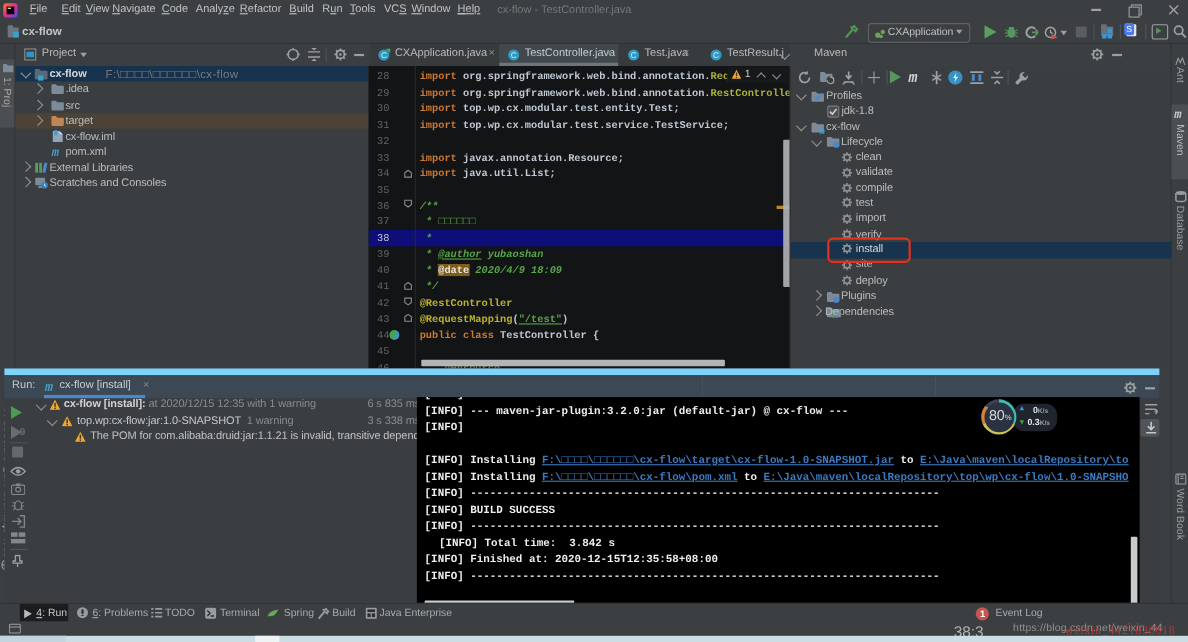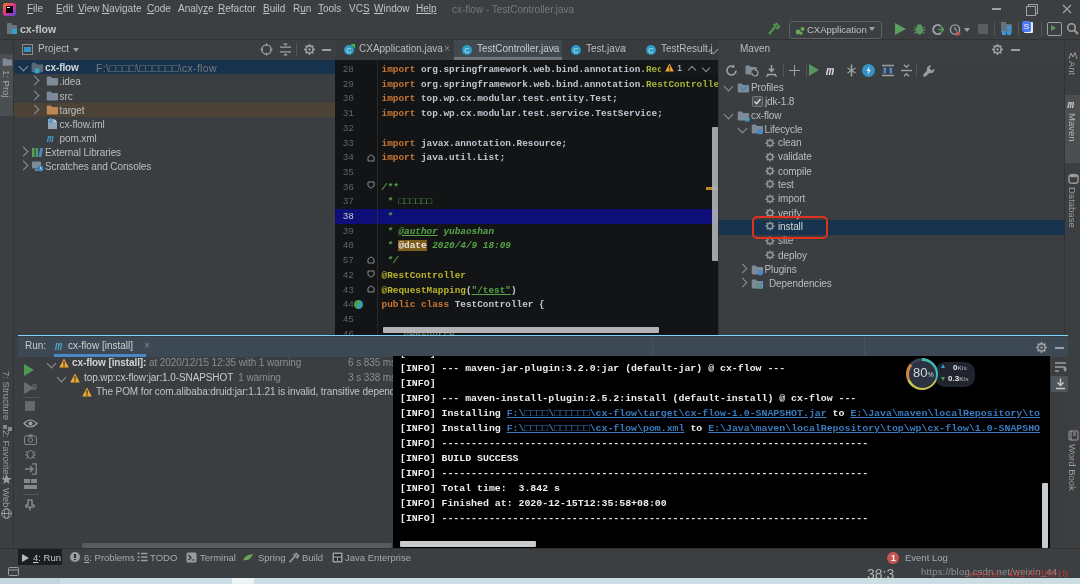--- a/index.html
+++ b/index.html
@@ -322,21 +322,21 @@
     <div class="num" style="left:-3px;top:46.1px;">31</div>
     <div class="num" style="left:-3px;top:60.8px;">32</div>
     <div class="num" style="left:-3px;top:75.5px;">33</div>
     <div class="num" style="left:-3px;top:90.2px;">34</div>
     <div class="num" style="left:-3px;top:104.9px;">35</div>
     <div class="num" style="left:-3px;top:119.6px;">36</div>
     <div class="num" style="left:-3px;top:134.3px;">37</div>
     <div class="num" style="left:-3px;top:149px;color:#c8cacc;">38</div>
     <div class="num" style="left:-3px;top:163.7px;">39</div>
     <div class="num" style="left:-3px;top:178.4px;">40</div>
-    <div class="num" style="left:-3px;top:193.1px;">57</div>
+    <div class="num" style="left:-3px;top:193.1px;">41</div>
     <div class="num" style="left:-3px;top:207.8px;">42</div>
     <div class="num" style="left:-3px;top:222.5px;">43</div>
     <div class="num" style="left:-3px;top:237.2px;">44</div>
     <div class="num" style="left:-3px;top:251.9px;">45</div>
     <div class="num" style="left:-3px;top:266.6px;">46</div>
 
     <div class="cline" style="left:46.5px;top:2px;"><span class="kw">import</span> org.springframework.web.bind.annotation.<span class="ann">RequestMa</span></div>
     <div class="cline" style="left:46.5px;top:16.7px;"><span class="kw">import</span> org.springframework.web.bind.annotation.<span class="ann">RestControlle</span></div>
     <div class="cline" style="left:46.5px;top:31.4px;"><span class="kw">import</span> top.wp.cx.modular.test.entity.Test;</div>
     <div class="cline" style="left:46.5px;top:46.1px;"><span class="kw">import</span> top.wp.cx.modular.test.service.TestService;</div>
@@ -500,26 +500,26 @@
         <use href="#folder"></use>
         <circle cx="9" cy="8.6" r="2.8" fill="#4a88c7"></circle>
       </svg>
     <div class="trow" style="left:45.5px;top:202.6px;">Plugins</div>
     <div class="chev r" style="left:19.5px;top:219px;"></div>
     <svg class="abs" style="left:31.5px;top:217.8px;" width="13" height="12" viewBox="0 0 12.5 12">
         <use href="#folder"></use>
         <rect x="5.5" y="6" width="2" height="5" fill="#57965c"></rect>
         <rect x="8.5" y="4.5" width="2" height="6.5" fill="#4a88c7"></rect>
       </svg>
-    <div class="trow" style="left:50px;top:216.8px;text-align:center;">Dependencies</div>
+    <div class="trow" style="left:31px;top:216.8px;text-align:center;">Dependencies</div>
 
     <div class="abs" style="left:33px;top:156px;width:72px;height:19px;border:2.6px solid #e0321f;border-radius:5px;"></div>
   </div>
 
-  <div class="abs" id="runpanel" style="left:18px;top:335px;width:1050px;height:213px;background:#3b3e41;border-top:1px solid #7dd3fc;box-sizing:border-box;">
+  <div class="abs" id="runpanel" style="left:4px;top:335px;width:1050px;height:213px;background:#3b3e41;border-top:6px solid #7dd3fc;box-sizing:border-box;">
 
     <div class="abs" style="left:0;top:1px;width:1050px;height:20px;background:#3c4854;">
       <div class="abs" style="left:634px;top:0;width:1px;height:20px;background:#46525e;"></div>
       <div class="abs" style="left:846px;top:0;width:1px;height:20px;background:#46525e;"></div>
       <div class="abs ui" style="left:7px;top:3px;color:#c7c9cb;">Run:</div>
       <svg class="abs" style="left:36px;top:2px;" width="14" height="14" viewBox="0 0 14 14">
           <text x="1" y="11" font-size="12" font-weight="bold" font-style="italic" fill="#4a9ebd" font-family="Liberation Mono">m</text>
         </svg>
       <div class="abs ui" style="left:50px;top:3px;color:#ccced0;">cx-flow [install]</div>
       <div class="abs ui" style="left:126px;top:3px;color:#85888a;">×</div>
@@ -576,27 +576,26 @@
         <use href="#warn"></use>
       </svg>
     <div class="trow" style="left:78px;top:49px;color:#c0c2c4;">The POM for com.alibaba:druid:jar:1.1.21 is invalid, transitive dependenci</div>
 
     <div class="abs" style="left:64px;top:207px;width:310px;height:5px;background:#595c5e;border-radius:2px;"></div>
 
     <div class="abs" id="console" style="left:375px;top:20px;width:657px;height:192px;background:#000;overflow:hidden;">
       <div class="con" style="top:-9.2px;">[INFO]</div>
       <div class="con" style="top:5.6px;">[INFO] --- maven-jar-plugin:3.2.0:jar (default-jar) @ cx-flow ---</div>
       <div class="con" style="top:20.6px;">[INFO]</div>
-      <div class="con" style="top:35.6px;">[INFO] --- maven-install-plugin:2.5.2:install (default-install) @ cx-flow ---</div>
       <div class="con" style="top:50.6px;">[INFO] Installing <span class="lnk">F:\□□□□\□□□□□□\cx-flow\target\cx-flow-1.0-SNAPSHOT.jar</span> to <span class="lnk">E:\Java\maven\localRepository\to</span></div>
       <div class="con" style="top:65.6px;">[INFO] Installing <span class="lnk">F:\□□□□\□□□□□□\cx-flow\pom.xml</span> to <span class="lnk">E:\Java\maven\localRepository\top\wp\cx-flow\1.0-SNAPSHO</span></div>
       <div class="con" style="top:80.6px;">[INFO] ------------------------------------------------------------------------</div>
       <div class="con" style="top:95.6px;">[INFO] BUILD SUCCESS</div>
       <div class="con" style="top:110.6px;">[INFO] ------------------------------------------------------------------------</div>
-      <div class="con" style="top:125.6px;">[INFO] Total time:  3.842 s</div>
+      <div class="con" style="top:125.6px;margin-left:13px;">[INFO] Total time:  3.842 s</div>
       <div class="con" style="top:140.6px;">[INFO] Finished at: 2020-12-15T12:35:58+08:00</div>
       <div class="con" style="top:155.6px;">[INFO] ------------------------------------------------------------------------</div>
 
       <div class="abs" style="left:542px;top:6px;width:40px;height:25px;background:#20242e;border-radius:10px;"></div>
       <div class="abs" style="left:548px;top:8px;width:0;height:0;border-left:2.5px solid transparent;border-right:2.5px solid transparent;border-bottom:4.5px solid #3a96d4;"></div>
       <div class="abs ui" style="left:560px;top:7px;font-size:8px;font-weight:bold;color:#e8eaec;">0<span style="font-size:6px;color:#9da0a2;">K/s</span></div>
       <div class="abs" style="left:548px;top:21px;width:0;height:0;border-left:2.5px solid transparent;border-right:2.5px solid transparent;border-top:4.5px solid #3fa345;"></div>
       <div class="abs ui" style="left:555px;top:18px;font-size:8px;font-weight:bold;color:#e8eaec;">0.3<span style="font-size:6px;color:#9da0a2;">K/s</span></div>
       <div class="abs" style="left:513px;top:2px;width:32px;height:32px;border-radius:50%;background:conic-gradient(from 0deg,#3fbdb0 0 115deg,#cdc452 115deg 245deg,#cf8340 245deg 310deg,#3a4150 310deg 360deg);"></div>
       <div class="abs" style="left:515.5px;top:4.5px;width:27px;height:27px;border-radius:50%;background:#2b3241;"></div>

